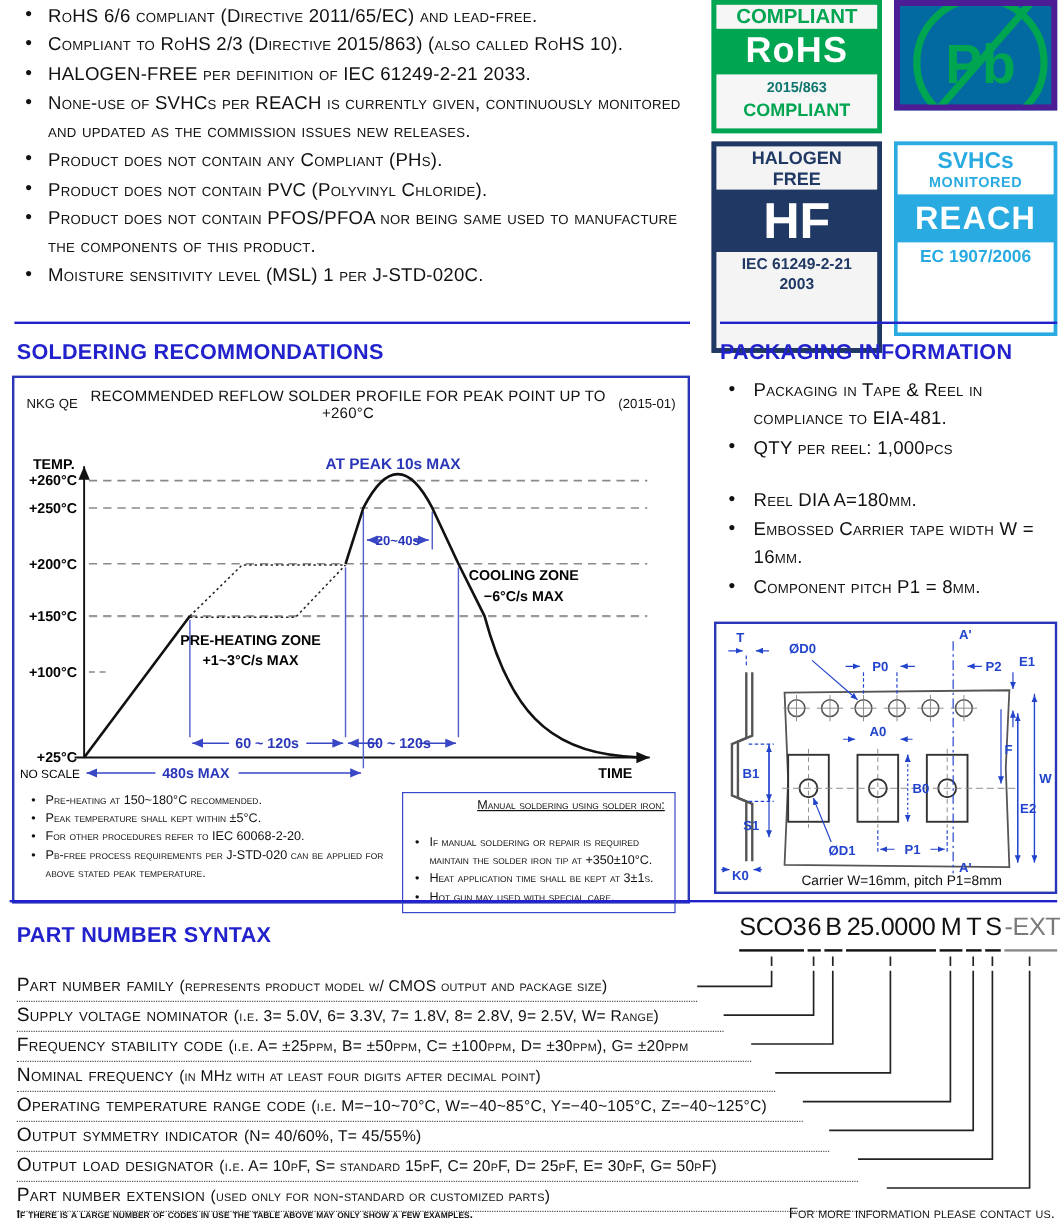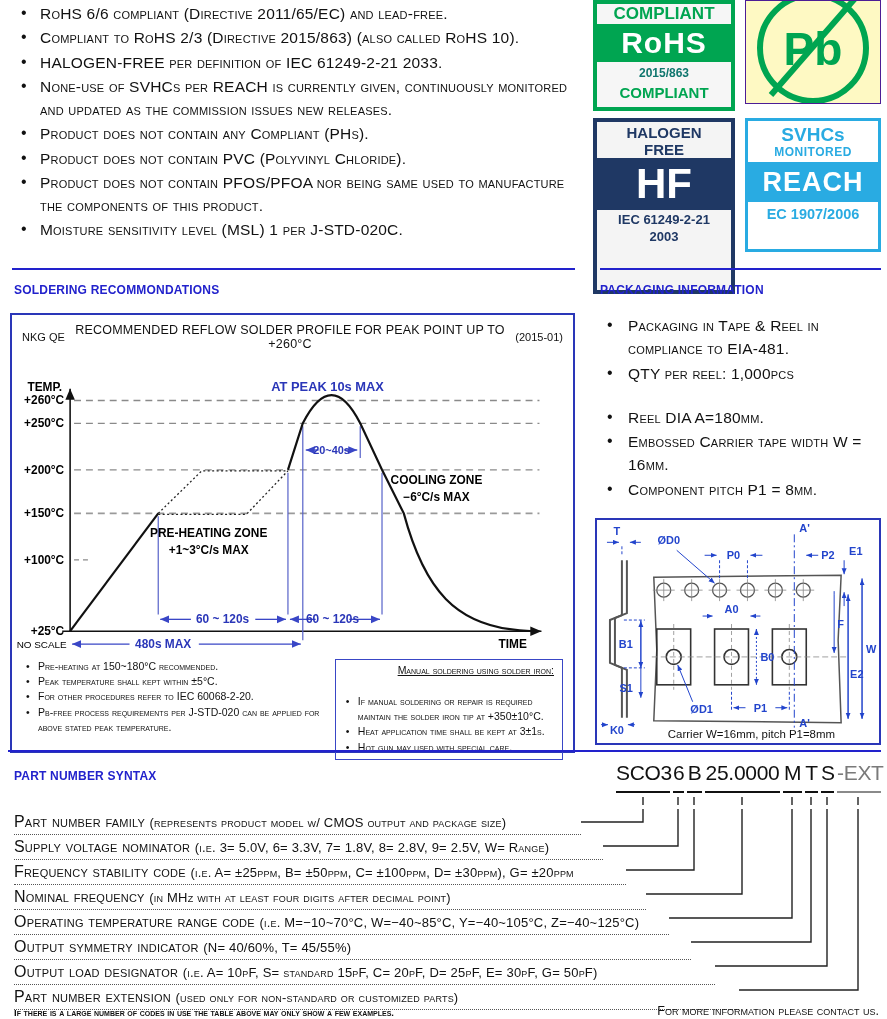--- a/index.html
+++ b/index.html
@@ -13,35 +13,35 @@
   
   .badges{position:absolute;left:593px;top:0;width:288px;display:grid;
           grid-template-columns:142px 136px;column-gap:10px;row-gap:7px;align-items:start;}
   .badge{box-sizing:border-box;text-align:center;font-weight:bold;}
   .b-rohs{height:111px;background:#00a551;border:4px solid #00a551;display:flex;flex-direction:column;}
   .b-rohs .wrow{background:#f6f6f6;margin:0 0 3px 0;}
   .b-rohs .t1{color:#00a551;font-size:17px;line-height:20px;}
   .b-rohs .t2{color:#fff;font-size:30px;line-height:32px;background:transparent;margin-bottom:3px;letter-spacing:1px;}
   .b-rohs .t3{color:#0f766e;font-size:12px;line-height:19px;padding-top:2px;}
   .b-rohs .t4{color:#00a551;font-size:15px;line-height:19px;padding-bottom:1px;}
-  .b-pb{height:104px;border:1px solid #4c1d95;background:#fef9c3;overflow:hidden;}
+  .b-pb{height:92px;border:5px solid #4c1d95;background:#0369a1;overflow:hidden;}
   .b-hf{height:176px;background:#1f3864;border:4px solid #1f3864;display:flex;flex-direction:column;}
   .b-hf .wrow{background:#f4f4f4;margin-bottom:3px;color:#1f3864;}
   .b-hf .h1{font-size:15px;line-height:17px;padding-top:2px;}
   .b-hf .hf{color:#fff;font-size:42px;line-height:46px;margin-bottom:3px;}
   .b-hf .h3{font-size:13px;line-height:15px;padding:2px 0;}
-  .b-reach{height:134px;background:#29abe2;border:3px solid #29abe2;display:flex;flex-direction:column;}
+  .b-reach{height:162px;background:#29abe2;border:3px solid #29abe2;display:flex;flex-direction:column;}
   .b-reach .wrow{background:#fff;margin:0 0 3px 0;color:#29abe2;}
   .b-reach .r1{font-size:19px;line-height:21px;padding-top:3px;}
   .b-reach .r2{font-size:12px;line-height:15px;padding-bottom:2px;letter-spacing:.5px;}
   .b-reach .r3{color:#fff;font-size:27px;line-height:34px;margin-bottom:3px;letter-spacing:1px;}
   .b-reach .r4{font-size:14.5px;line-height:24px;}
   
   .divider{position:absolute;height:2px;background:#2222cc;}
-  .sect-title{position:absolute;font-size:12px;font-weight:bold;color:#2222cc;letter-spacing:.2px;}
+  .sect-title{position:absolute;font-size:18px;font-weight:bold;color:#2222cc;letter-spacing:.2px;}
   
   .chartbox{position:absolute;left:10px;top:313px;width:565px;height:440px;
             border:2px solid #2a36b8;box-sizing:border-box;}
   .chart-head{display:flex;align-items:center;padding:8px 10px 0 10px;font-size:11px;}
   .chart-head .mid{flex:1;text-align:center;font-size:12.5px;letter-spacing:.2px;}
   .chart-notes{display:flex;padding:2px 10px 0 12px;gap:10px;}
   .cnl{width:312px;}
   .cn-item{position:relative;padding-left:14px;font-size:10.5px;line-height:1.45;font-variant:small-caps;}
   .cn-item::before{content:"\2022";position:absolute;left:2px;}
   .manualbox{width:218px;border:1.5px solid #3946c6;padding:4px 8px 4px 8px;box-sizing:content-box;}

